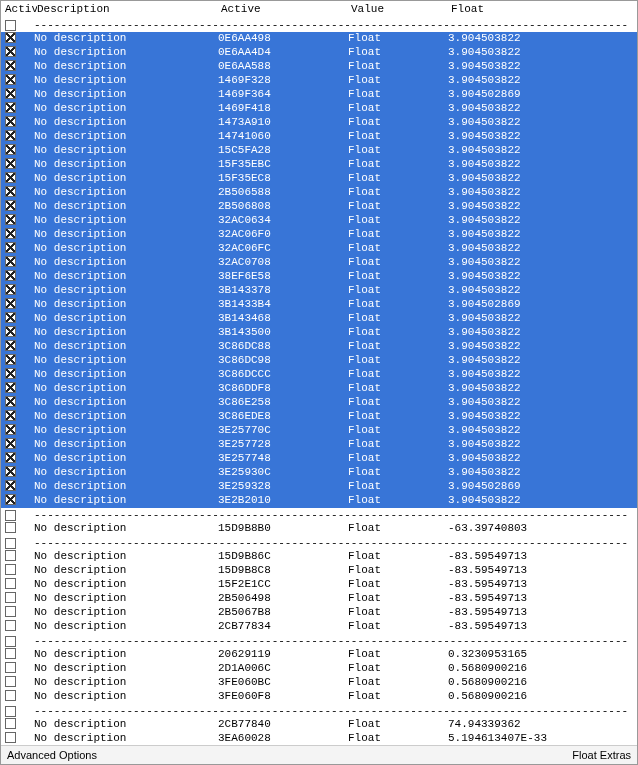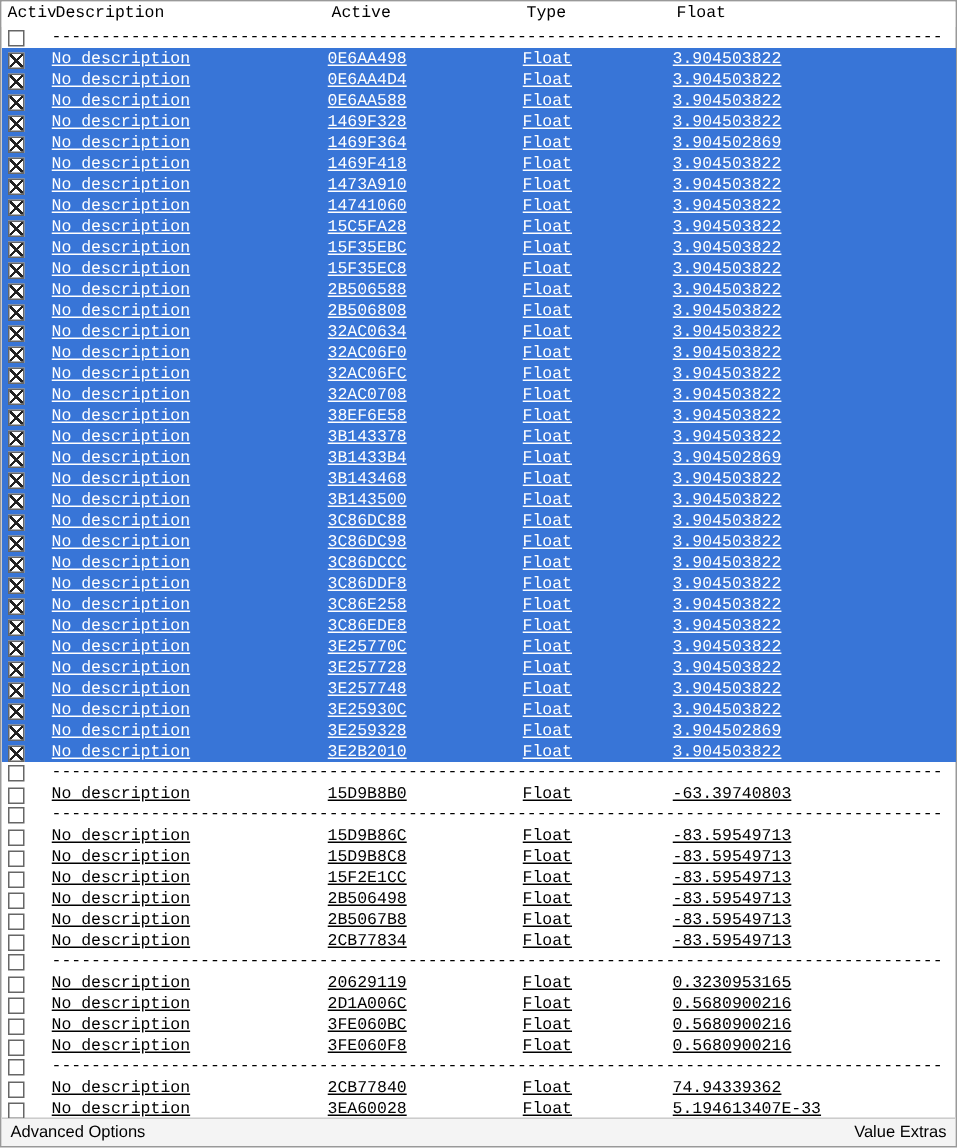--- a/index.html
+++ b/index.html
@@ -31,25 +31,24 @@
     .col-addr { width: 130px; }
     .col-type { width: 100px; }
     .col-val { flex: 1; }
     .body {
       flex: 1;
       overflow-y: scroll;
       overflow-x: hidden;
     }
     .row {
       display: flex;
-      align-items: flex-end;
+      align-items: flex-start;
       height: 14px;
       padding: 0 4px;
       white-space: nowrap;
-      text-decoration: underline;
     }
     .row.selected {
       background: #3875d7;
       color: #fff;
     }
     .row .cell {
       overflow: hidden;
       text-overflow: clip;
     }
     .checkbox {
@@ -84,21 +83,21 @@
     ::-webkit-scrollbar { width: 15px; background: #f0f0f0; }
     ::-webkit-scrollbar-thumb { background: #c0c0c0; border: 1px solid #999; }
   </style>
 </head>
 <body>
 
 <div class="header">
   <div class="col col-active" style="overflow:hidden;width:32px;">Active</div>
   <div class="col col-desc">Description</div>
   <div class="col col-addr">Active</div>
-  <div class="col col-type">Type</div>
+  <div class="col col-type">Value</div>
   <div class="col col-val">Float</div>
 </div>
 
 <div class="body" id="tbody">
   <div class="sep-row">
     <span class="checkbox"></span>
     <span style="overflow:hidden">------------------------------------------------------------------------------------------</span>
   </div>
 <div class="row selected">
       <span class="checkbox checked"></span>
@@ -442,14 +441,14 @@
       <span class="checkbox"></span>
       <span class="cell col-desc">No description</span>
       <span class="cell col-addr">3EA60028</span>
       <span class="cell col-type">Float</span>
       <span class="cell col-val">5.194613407E-33</span>
     </div>
   </div>
 
 <div class="footer">
   <span>Advanced Options</span>
-  <span>Value Extras</span>
+  <span>Float Extras</span>
 </div>
 
 </body></html>

